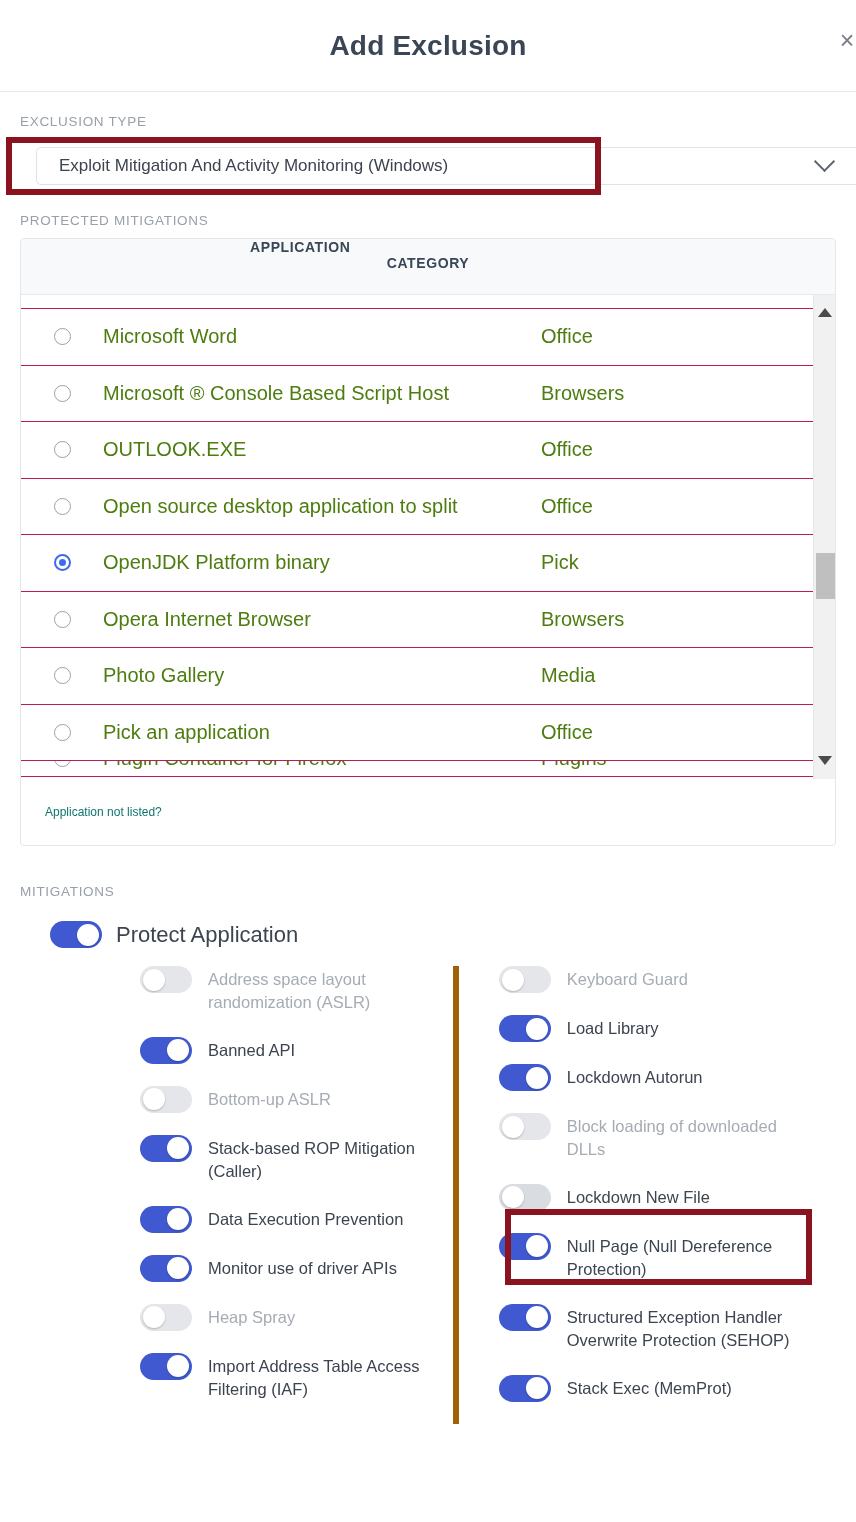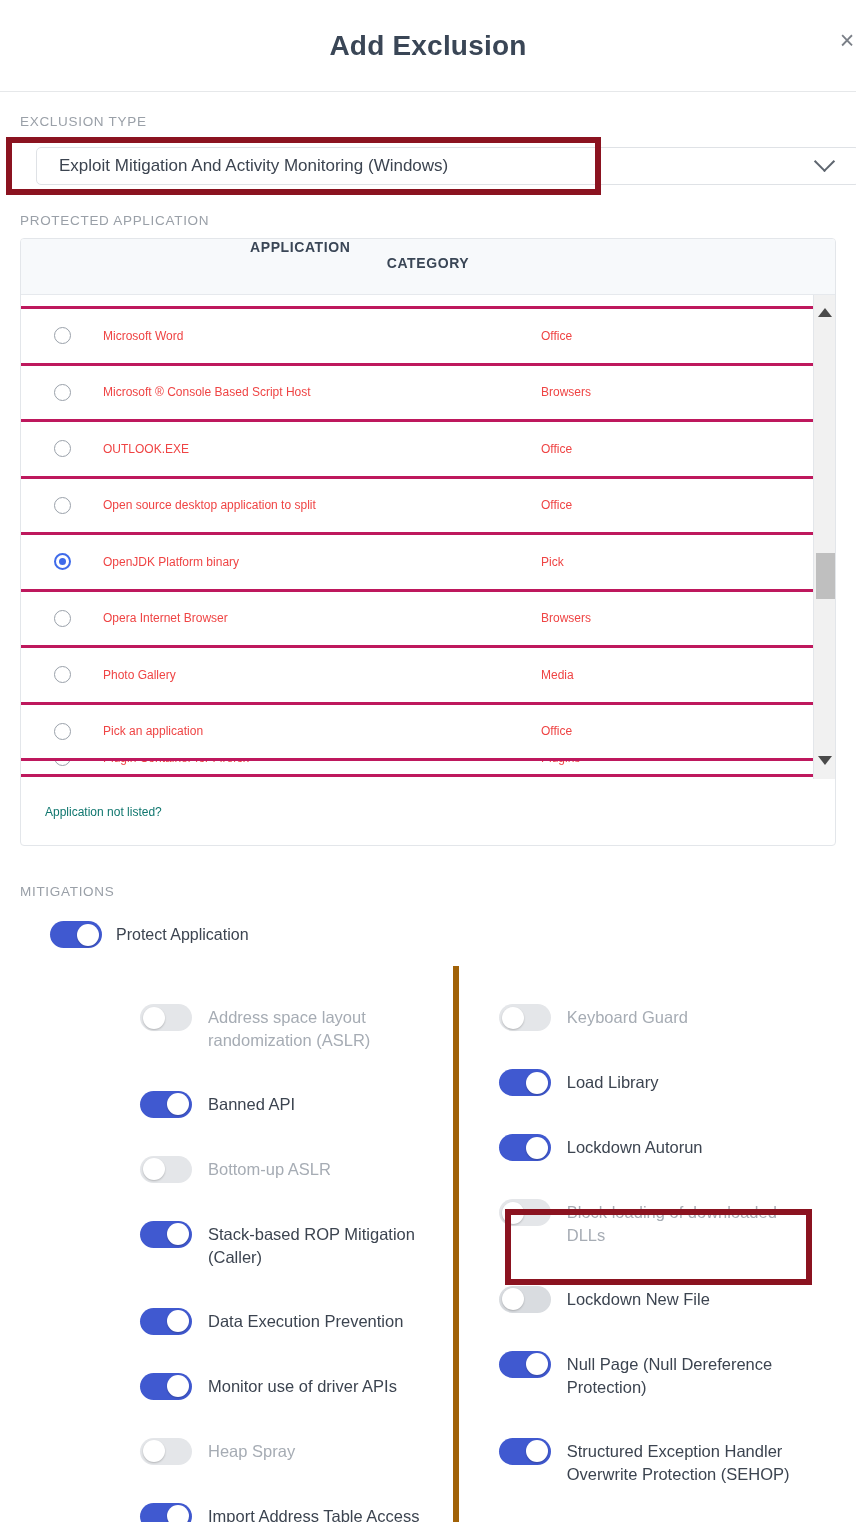--- a/index.html
+++ b/index.html
@@ -80,22 +80,22 @@
     display: flex; align-items: center;
     font-size: 14px; font-weight: bold; color: #3a4656;
     letter-spacing: .6px;
     flex-direction: column;
   }
   .col-app  { width: 520px; padding-left: 82px; }
   .col-cat  { flex: 1; }
   .apps-body { position: relative; height: 484px; overflow: hidden; }
   .row {
     display: flex; align-items: center; height: 56.5px;
-    border-bottom: 3px solid #be185d;
-    font-size: 12px; color: #ef4444;
+    border-bottom: 1px solid #be185d;
+    font-size: 20px; color: #4d7c0f;
   }
   .row .radio-cell { width: 82px; display: flex; justify-content: center; }
   .row .app-cell { width: 438px; }
   .row .cat-cell { flex: 1; }
   .row.first-sliver { height: 14px; overflow: hidden; }
   .row.last-sliver  { height: 16px; overflow: hidden; }
   .row.last-sliver .app-cell, .row.last-sliver .cat-cell,
   .row.last-sliver .radio-cell { transform: translateY(-10px); }
 
   .radio {
@@ -142,35 +142,34 @@
   .link-not-listed {
     font-size: 12px; color: #0f766e; cursor: pointer;
   }
 
   
   .mit-wrap { padding-left: 20px; margin-top: 38px; }
   .protect-row {
     display: flex; align-items: center; gap: 14px;
     margin-top: 22px; padding-left: 30px;
   }
-  .protect-label { font-size: 16px; color: #3c4450; }
+  .protect-label { font-size: 22px; color: #3c4450; }
 
   .mit-cols {
     display: flex; margin-top: 18px; padding-left: 0;
   }
   .mit-col { width: 410px; padding-left: 120px; }
   .mit-col.right {
     width: 406px; padding-left: 40px;
     border-left: 6px solid #a16207;
     margin-left: 25px;
   }
   .mit-item {
     display: flex; align-items: flex-start; gap: 16px;
     margin-bottom: 22px;
-    margin-top: 38px;
   }
   .mit-item .mit-text {
     font-size: 16.5px; line-height: 1.42; color: #3c4450;
     padding-top: 2px; max-width: 238px;
   }
   .mit-item.disabled .mit-text { color: #a6acb4; }
 
   
   .toggle {
     flex: 0 0 auto;
@@ -198,21 +197,21 @@
   <div class="section-label">EXCLUSION TYPE</div>
   <div class="select-zone">
     <div class="select-box">
       <span>Exploit Mitigation And Activity Monitoring (Windows)</span>
     </div>
     <div class="select-chevron"></div>
   </div>
 </div>
 
 <div class="apps-wrap">
-  <div class="section-label">PROTECTED APPLICATION</div>
+  <div class="section-label">PROTECTED MITIGATIONS</div>
 
   <div class="apps-card">
 
     <div class="apps-head">
       <div class="col-app">APPLICATION</div>
       <div class="col-cat">CATEGORY</div>
     </div>
 
     <div class="apps-body">
       <div id="rows-host">

